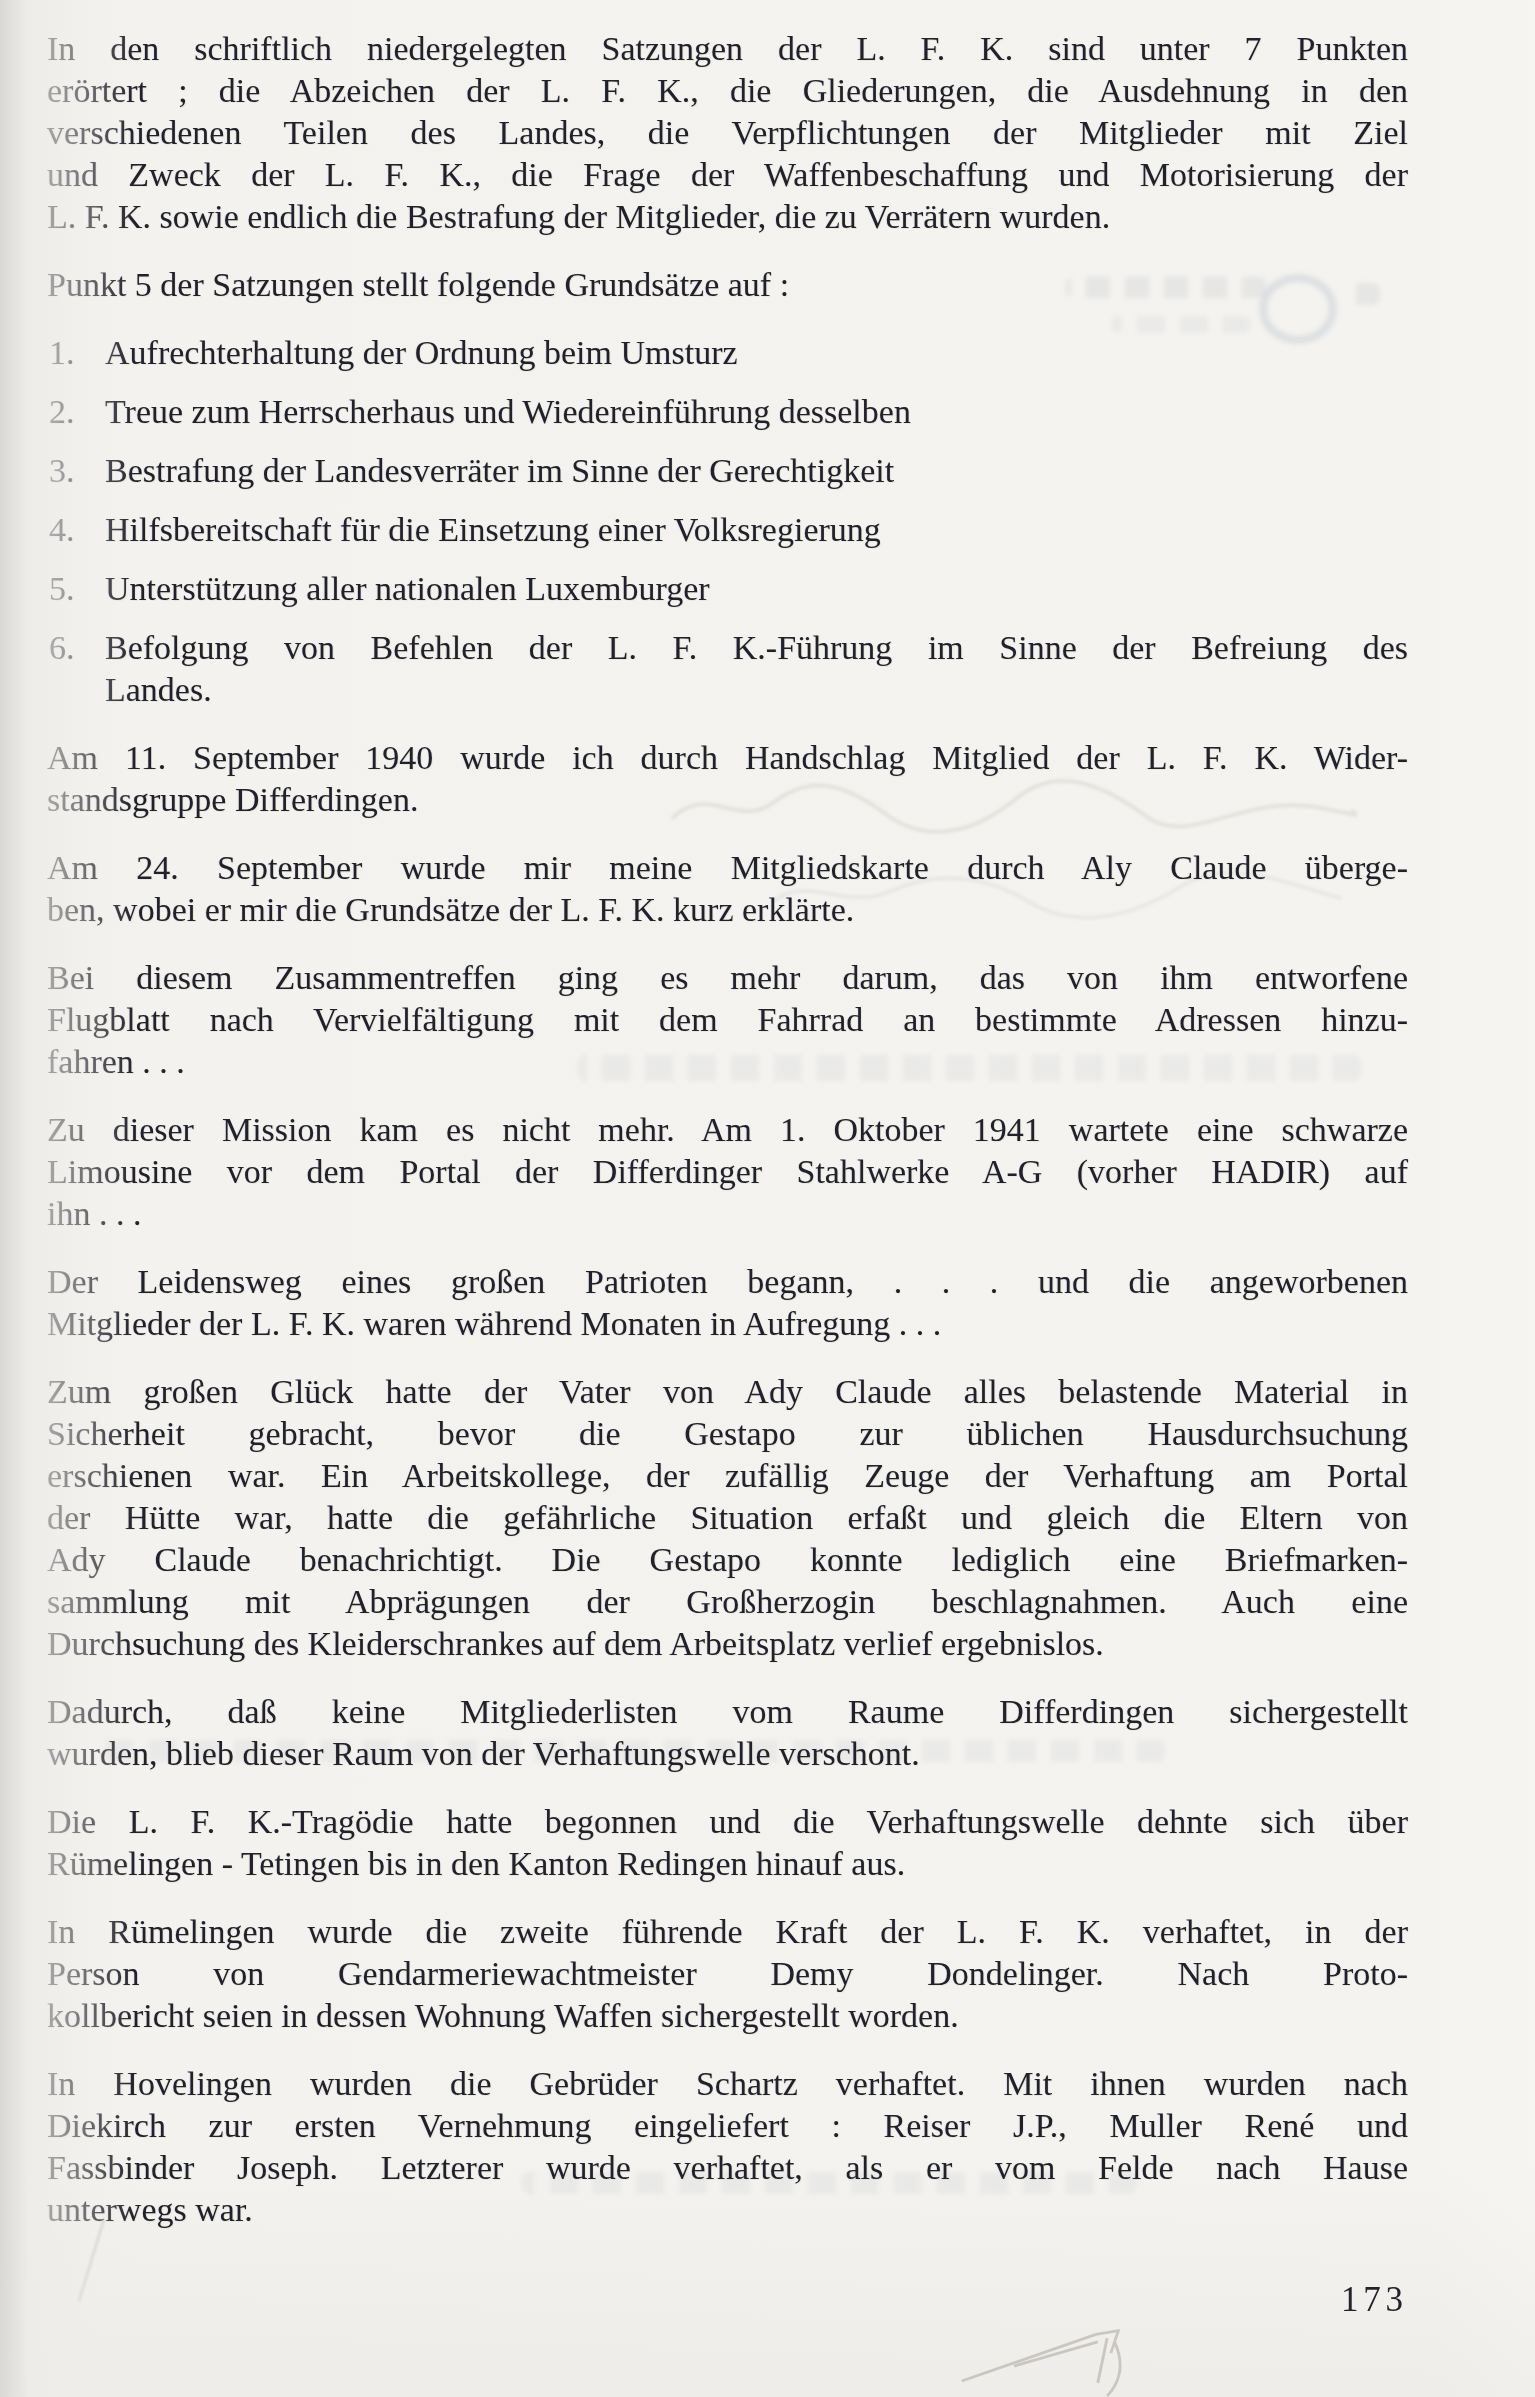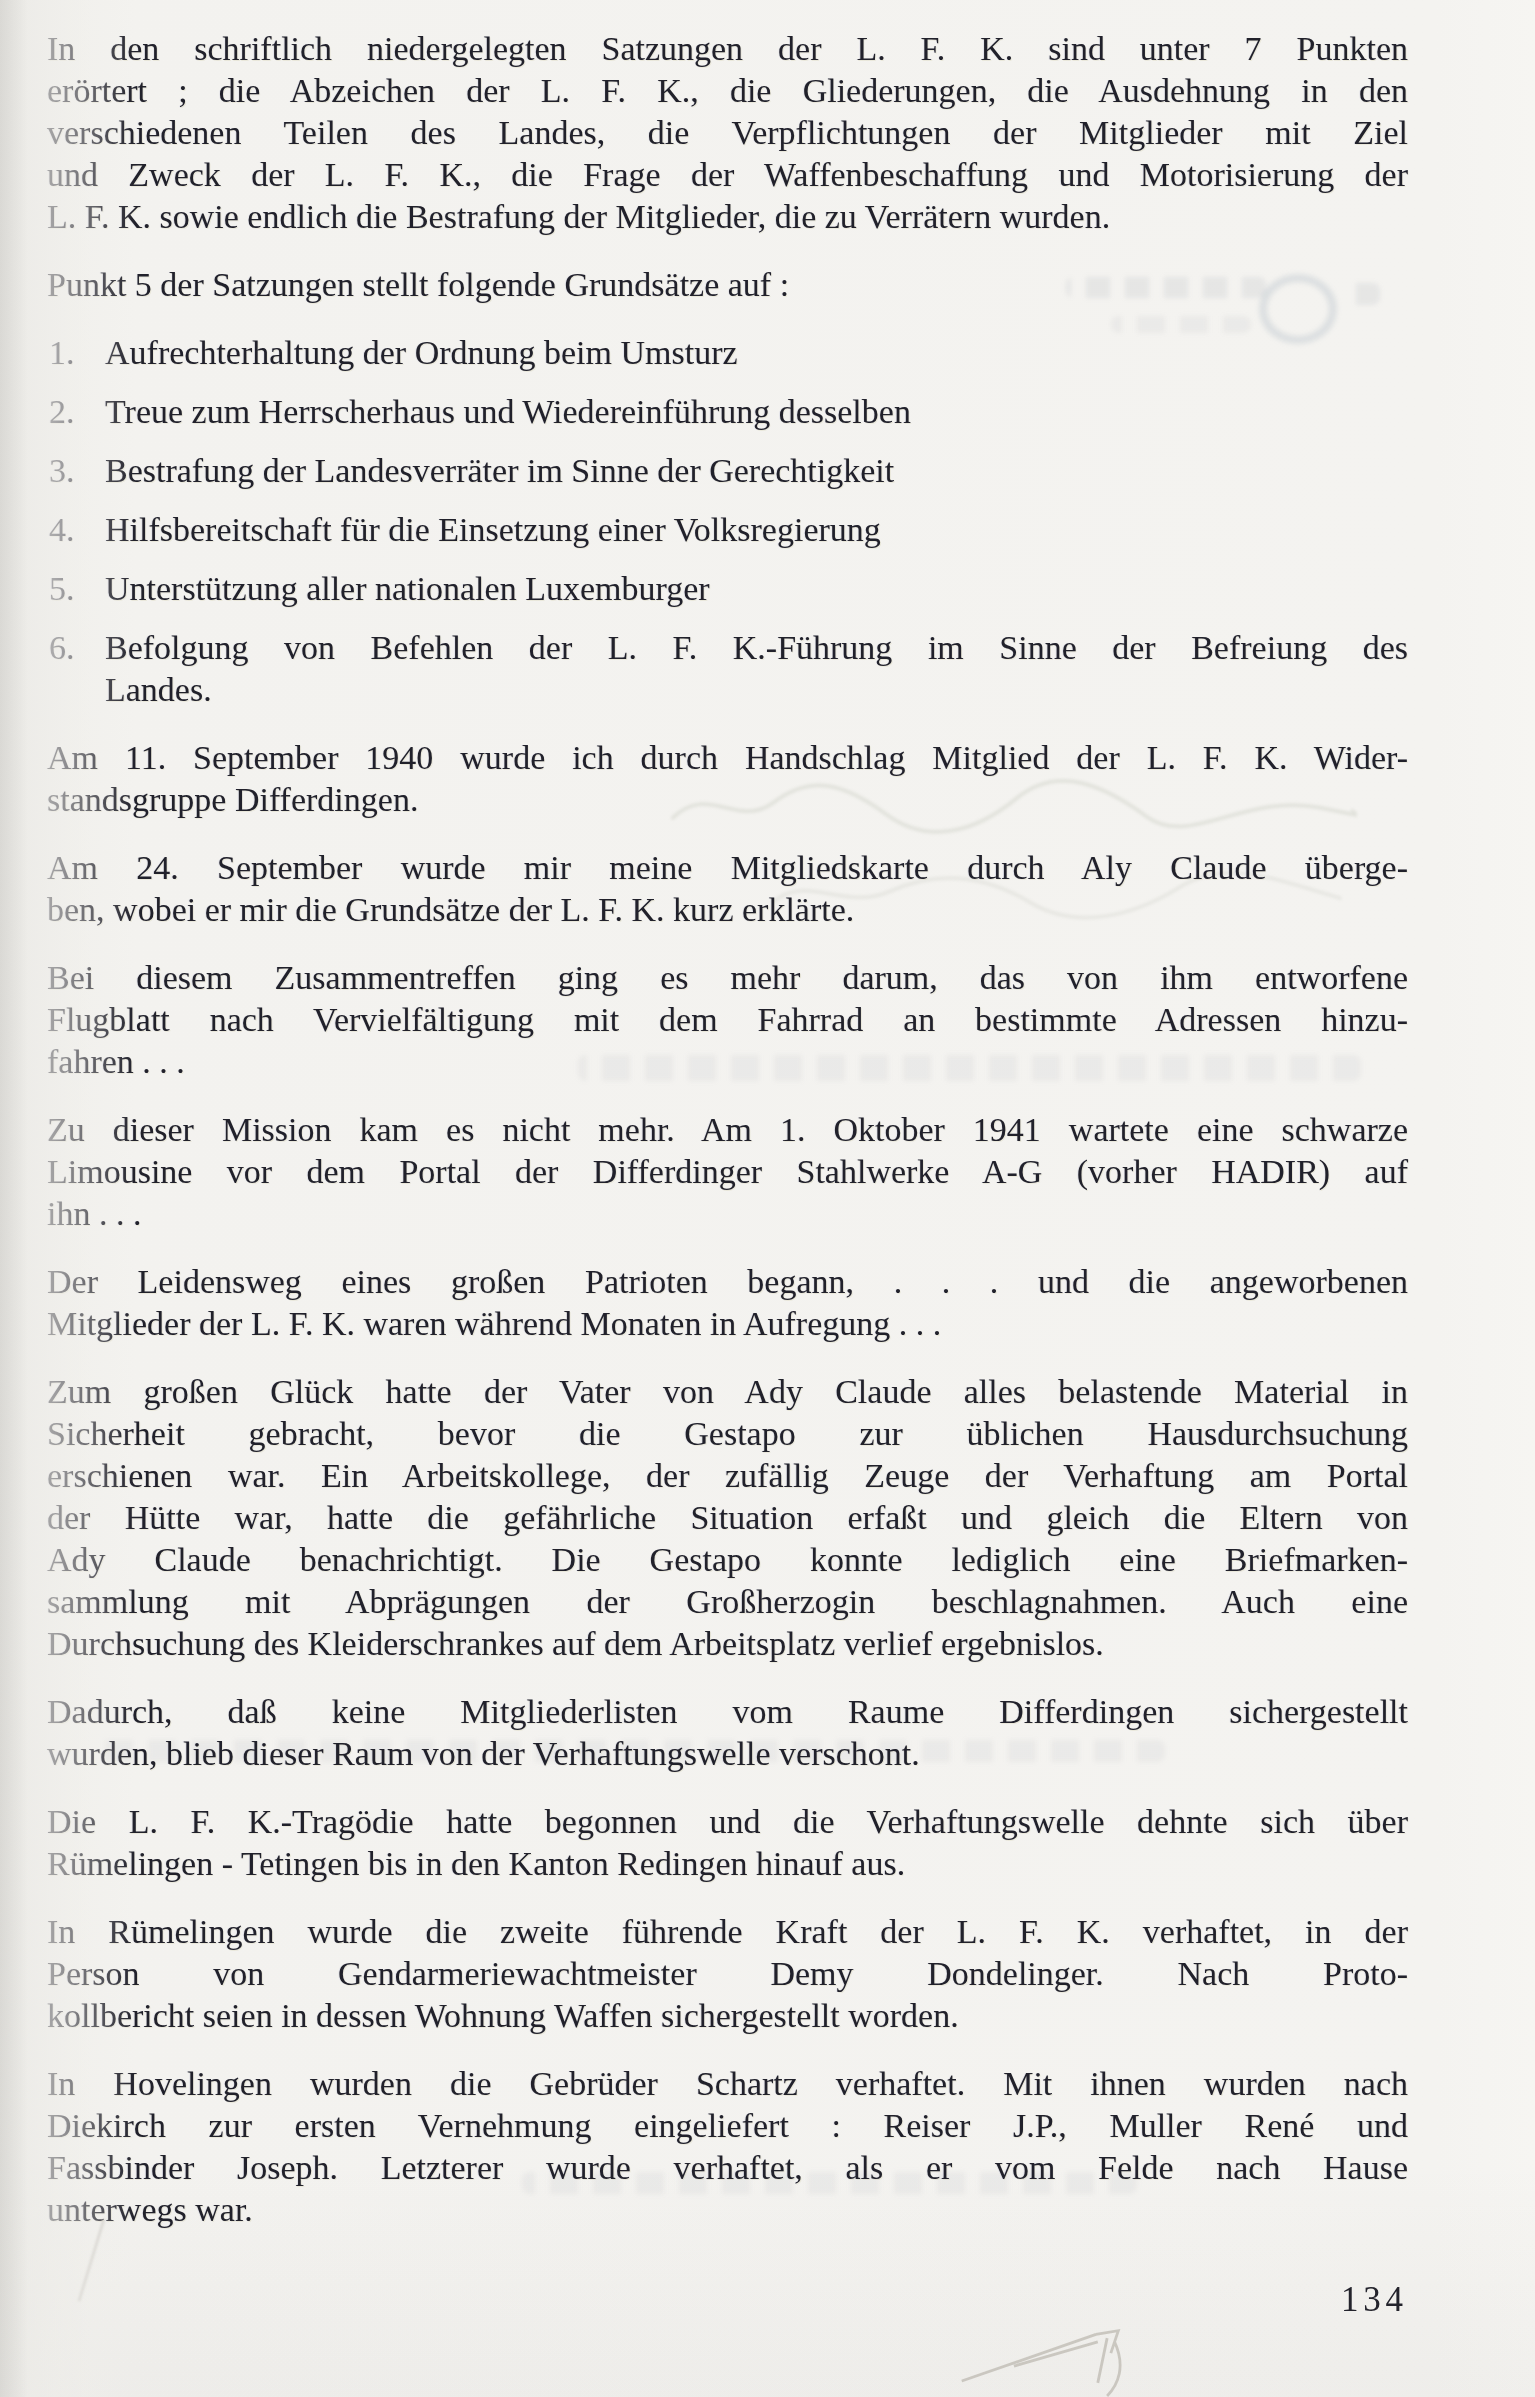--- a/index.html
+++ b/index.html
@@ -181,21 +181,21 @@
         <div class="line last">kollbericht seien in dessen Wohnung Waffen sichergestellt worden.</div>
       </div>
       <div class="para">
         <div class="line">In Hovelingen wurden die Gebrüder Schartz verhaftet. Mit ihnen wurden nach</div>
         <div class="line">Diekirch zur ersten Vernehmung eingeliefert :  Reiser J.P., Muller René und</div>
         <div class="line">Fassbinder Joseph. Letzterer wurde verhaftet, als er vom Felde nach Hause</div>
         <div class="line last">unterwegs war.</div>
       </div>
     </div>
 
-  <div class="page-number">134</div>
+  <div class="page-number">173</div>
 
   <div class="crease"></div>
   <svg class="scribble" width="233" height="88" viewBox="0 0 250 94">
     <path d="M4,76 L148,26 M60,60 L150,34 M148,26 L172,22 L164,46 M160,30 L150,78 M168,34 C180,60 172,80 160,92" fill="none" stroke="rgba(190,185,177,0.75)" stroke-width="3"></path>
   </svg>
 
   <div class="gutter-fade"></div>
   <div class="edge-shade"></div>
 </div>
 

